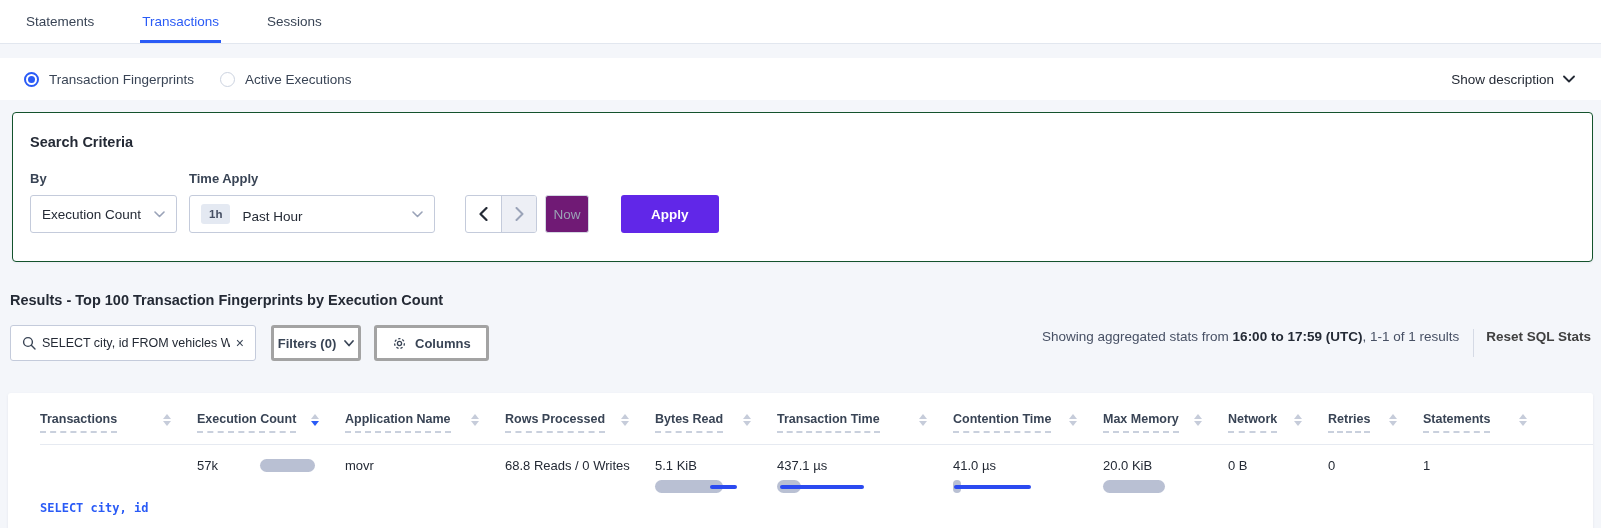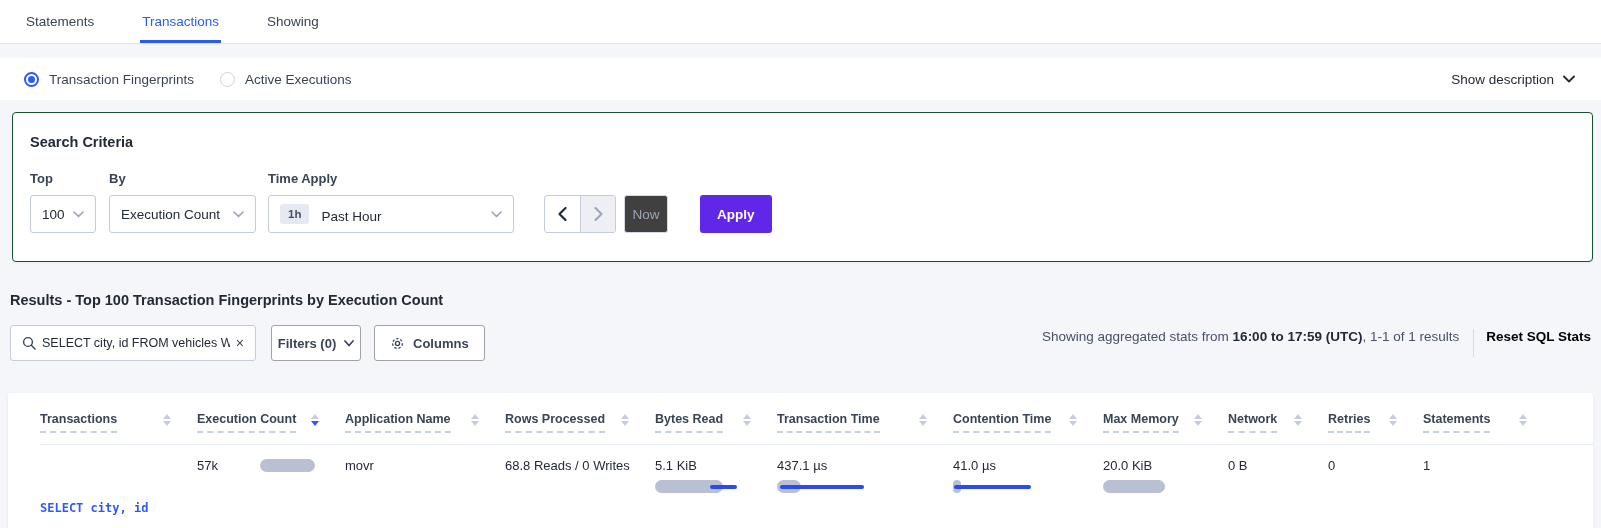--- a/index.html
+++ b/index.html
@@ -40,42 +40,42 @@
   .w-top { width:66px; margin-right:13px; }
   .w-by  { width:147px; margin-right:12px; }
   .w-time{ width:246px; margin-right:30px; }
   .badge-1h { background:#e4e9f2; color:#475064; font-size:11.5px; font-weight:700;
               padding:4px 8px; border-radius:3px; margin-right:12px; }
   .time-left { display:flex; align-items:flex-end; }
   .arrow-group { display:flex; height:38px; border:1px solid #c4cbdb; border-radius:3px;
                  overflow:hidden; margin-right:8px; background:#fff; }
   .arrow-btn { width:35px; display:flex; align-items:center; justify-content:center; cursor:pointer; }
   .arrow-btn.next { background:#edeff5; border-left:1px solid #c4cbdb; }
-  .now-btn { height:38px; width:44px; border:1px solid #d3d8e3; border-radius:3px; background:#404040;
+  .now-btn { height:38px; width:44px; border:1px solid #d3d8e3; border-radius:3px; background:#701a75;
              color:#9aa3b5; font-size:13.5px; margin-right:32px; font-family:inherit; }
-  .apply-btn { height:38px; padding:0 17px; background:#6127e8; border:none; border-radius:3px;
+  .apply-btn { height:38px; padding:0 30px; background:#6127e8; border:none; border-radius:3px;
                color:#fff; font-size:13.5px; font-weight:700; cursor:pointer; font-family:inherit; }
   
   .results-head { margin:30px 0 16px 10px; font-size:14.5px; font-weight:700; color:#242a35; }
   .toolbar { margin:17px 8px 0 10px; display:flex; align-items:center; }
   .search-box { width:246px; height:36px; background:#fff; border:1px solid #c4cbdb; border-radius:3px;
                 display:flex; align-items:center; padding:0 11px; }
   .search-box input { flex:1; border:none; outline:none; font-size:12.5px; color:#242a35;
                       font-family:inherit; margin:0 6px; min-width:0; background:transparent; }
   .clear-x { color:#394455; font-size:14px; cursor:pointer; line-height:1; }
-  .btn { height:36px; background:#fff; border:1px solid #a3a3a3; border-radius:3px;
+  .btn { height:36px; background:#fff; border:3px solid #a3a3a3; border-radius:3px;
          display:flex; align-items:center; justify-content:center; gap:8px;
          font-size:13px; font-weight:700; color:#394455; cursor:pointer; }
   .filters-btn { width:90px; margin-left:15px; }
   .columns-btn { padding:0 15px; margin-left:13px; }
   .toolbar-right { margin-left:auto; display:flex; align-items:flex-start; }
   .stats-text { font-size:13.5px; color:#475064; }
   .stats-text b { color:#242a35; }
   .vdivider { width:1px; height:28px; background:#d5dae5; margin:0 12px 0 14px; }
-  .reset-link { font-size:13.5px; font-weight:700; color:#000000; cursor:pointer; white-space:nowrap; margin-right:2px; }
+  .reset-link { font-size:13.5px; font-weight:700; color:#404040; cursor:pointer; white-space:nowrap; margin-right:2px; }
   
   .table-card { margin:32px 8px 0 8px; background:#fff; border-radius:3px;
                 box-shadow:0 1px 3px rgba(60,70,100,.08); padding:0 0 20px 32px; }
   .thead { display:flex; padding-top:19px; padding-bottom:11px; border-bottom:1px solid #e6eaf1; }
   .trow  { display:flex; border-bottom:1px solid #e6eaf1; padding:13px 0 17px; }
   .c1{width:157px}.c2{width:148px}.c3{width:160px}.c4{width:150px}.c5{width:122px}
   .c6{width:176px}.c7{width:150px}.c8{width:125px}.c9{width:100px}.c10{width:95px}.c11{width:130px}
   .th { display:flex; justify-content:space-between; align-items:flex-start; padding-right:26px; cursor:pointer; }
   .th-label { font-size:12.5px; font-weight:700; color:#394455;
               border-bottom:2px dashed #c9d0dd; padding-bottom:5px; white-space:nowrap; }
@@ -95,21 +95,21 @@
   .exec-cell { display:flex; align-items:center; }
   .exec-cell .barchart { width:55px; margin:0 0 0 42px; flex:none; }
   .icon { flex:none; display:inline-flex; }
 </style>
 </head>
 <body>
 
 <div class="tabbar">
   <div class="tab">Statements</div>
   <div class="tab active">Transactions</div>
-  <div class="tab">Showing</div>
+  <div class="tab">Sessions</div>
 </div>
 
 <div class="togglebar">
   <div class="radio-opt">
     <span class="radio on"></span>
     <span>Transaction Fingerprints</span>
   </div>
   <div class="radio-opt">
     <span class="radio off"></span>
     <span>Active Executions</span>
@@ -120,31 +120,20 @@
       <svg width="12" height="8" viewBox="0 0 12 8">
           <path d="M1 1.5 L6 6.5 L11 1.5" fill="none" stroke="#242a35" stroke-width="1.8" stroke-linecap="round" stroke-linejoin="round"></path>
         </svg>
     </span>
   </div>
 </div>
 
 <div class="criteria-card">
   <div class="criteria-title">Search Criteria</div>
   <div class="controls">
-    <div class="ctl-group w-top">
-      <label>Top</label>
-      <div class="select">
-        <span>100</span>
-        <span class="icon">
-          <svg width="11" height="7" viewBox="0 0 11 7">
-              <path d="M1 1 L5.5 5.5 L10 1" fill="none" stroke="#9aa3b8" stroke-width="1.6" stroke-linecap="round" stroke-linejoin="round"></path>
-            </svg>
-        </span>
-      </div>
-    </div>
     <div class="ctl-group w-by">
       <label>By</label>
       <div class="select">
         <span>Execution Count</span>
         <span class="icon">
           <svg width="11" height="7" viewBox="0 0 11 7">
               <path d="M1 1 L5.5 5.5 L10 1" fill="none" stroke="#9aa3b8" stroke-width="1.6" stroke-linecap="round" stroke-linejoin="round"></path>
             </svg>
         </span>
       </div>

